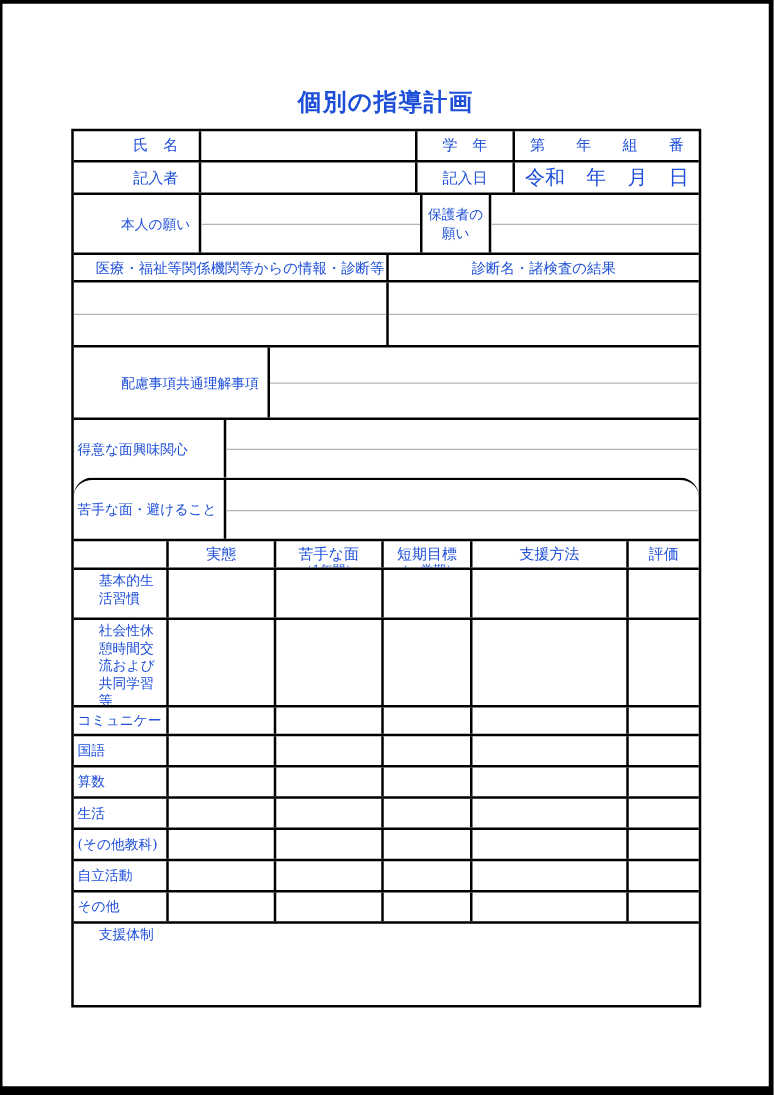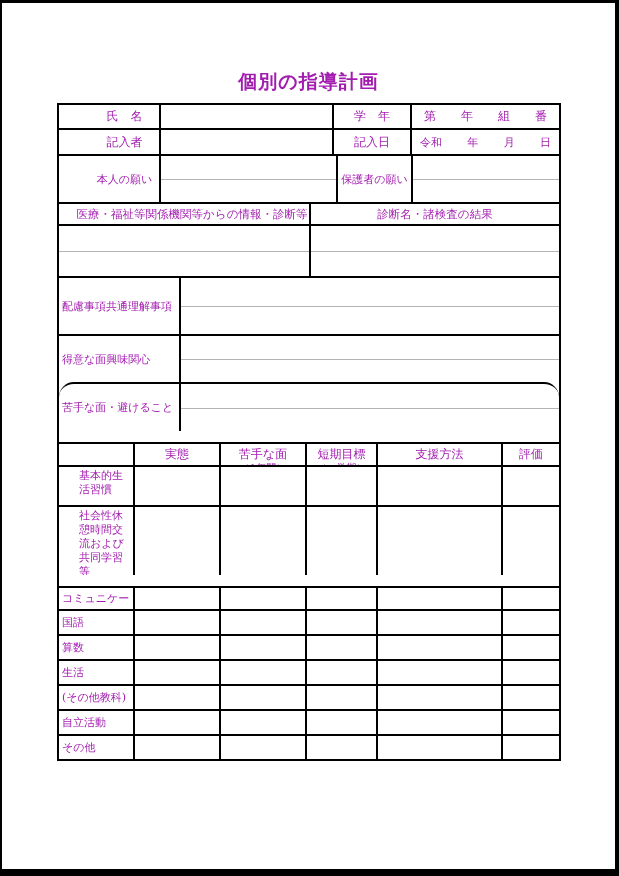--- a/index.html
+++ b/index.html
@@ -6,21 +6,21 @@
   .page{
     position:relative;
     width:619px;height:876px;
     box-sizing:border-box;
     background:#fff;
     border-top:3px solid #000;
     border-right:4px solid #000;
     border-bottom:7px solid #000;
     border-left:2px solid #000;
     font-family:"DejaVu Serif","Liberation Serif",serif;
-    color:#a21caf;
+    color:#1d4ed8;
     overflow:hidden;
   }
   .title{
     position:absolute;top:66px;left:0;width:100%;
     text-align:center;
     font-family:"DejaVu Sans","Liberation Sans",sans-serif;
     font-weight:bold;font-size:19px;letter-spacing:1px;
   }
   .form{
     position:absolute;top:100px;left:55px;
@@ -31,32 +31,32 @@
   .row{display:flex;border-top:2px solid #000;}
   .row:first-child{border-top:none;}
   .c{
     position:relative;box-sizing:border-box;
     border-left:2px solid #000;
     overflow:hidden;
   }
   .c:first-child{border-left:none;}
   .fx{flex:1;}
   .w69{width:69px;flex:none;margin-left:31px;} .w173{width:173px;flex:none;} .w177{width:177px;flex:none;}
-  .w75{width:75px;flex:none;} .w78{width:78px;flex:none;}
+  .w75{width:55px;flex:none;} .w78{width:78px;flex:none;}
   .w250{width:250px;flex:none;padding-left:16px;} .w120{width:120px;flex:none;}
   .w74{width:74px;flex:none;} .w86{width:86px;flex:none;} .w71{width:71px;flex:none;}
   .w125{width:125px;flex:none;}
-  .h20{height:20px;} .h21{height:21px;margin-top:11px;} .h23{height:23px;} .h24{height:24px;}
+  .h20{height:20px;} .h21{height:21px;} .h23{height:23px;} .h24{height:24px;}
   .h38{height:38px;} .h46{height:46px;} .h47{height:47px;border-radius:15px;} .h50{height:50px;}
-  .h56{height:56px;} .h65{height:65px;} .h68{height:68px;}
+  .h56{height:56px;padding-left:35px;} .h65{height:65px;} .h68{height:68px;}
   .lab{display:flex;align-items:center;justify-content:center;font-size:12px;text-align:center;}
   .lab-left{display:flex;align-items:center;font-size:11px;padding-left:3px;}
   .lab-top{font-size:11px;line-height:14px;padding:2px 2px 0 20px;}
   .spread{display:flex;align-items:center;justify-content:space-between;font-size:12px;padding:0 12px;}
-  .spread2{display:flex;align-items:center;justify-content:space-between;font-size:11px;padding:0 8px;}
+  .spread2{display:flex;align-items:center;justify-content:space-between;font-size:16px;padding:0 8px;}
   .th{text-align:center;font-size:12px;line-height:15px;padding-top:3px;}
   .th .sub{display:block;font-size:10px;line-height:12px;}
   .wline{position:absolute;left:0;right:0;top:50%;height:0;border-top:1px solid #b4b4b4;}
   .clip2{font-size:11px;line-height:16px;padding:3px 2px 0 3px;}
 </style>
 </head>
 <body>
 
 <div class="page">
   <div class="title">個別の指導計画</div>
@@ -221,15 +221,21 @@
 
     <div class="row h23">
       <div class="c w74 lab-left">その他</div>
       <div class="c w86"></div>
       <div class="c w86"></div>
       <div class="c w71"></div>
       <div class="c w125"></div>
       <div class="c fx"></div>
     </div>
 
+    <div class="row h65">
+      <div class="c fx lab-top">
+        <span>支援体制</span>
+        <span></span>
+      </div>
+    </div>
 
   </div>
 </div>
 
 </body></html>

